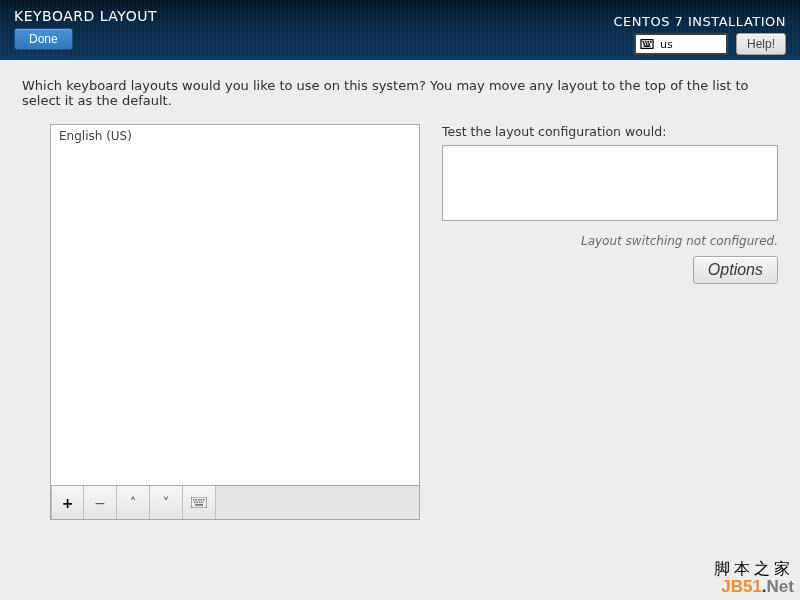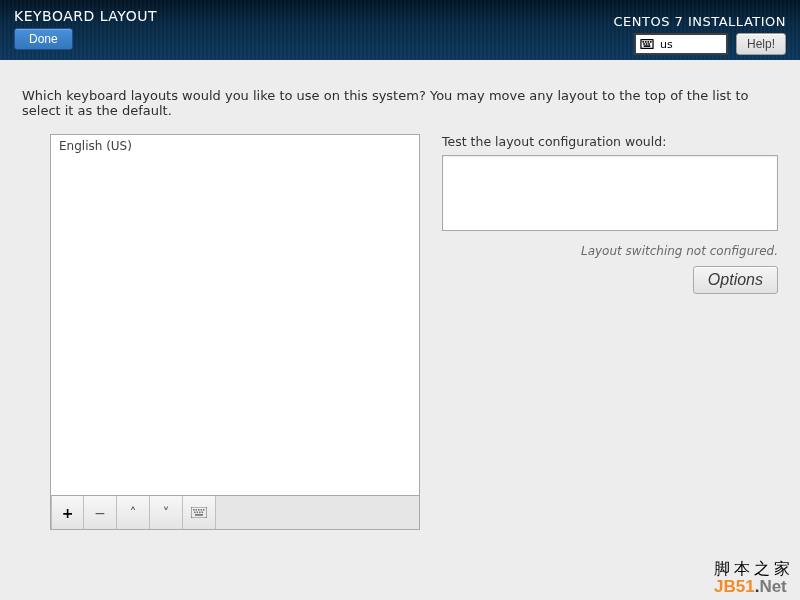--- a/index.html
+++ b/index.html
@@ -33,21 +33,21 @@
     background: #fff; border: 2px solid #3e3e3e; width: 94px; height: 22px;
     display: flex; align-items: center; gap: 6px; padding: 0 4px; font-size: 11px; color:#000;
   }
   .lang-indicator svg { width: 14px; height: 10px; }
   .help-btn {
     background: linear-gradient(#f0f0f0,#dcdcdc); border:1px solid #9c9c9c; border-radius:3px;
     font-size:12px; padding:2px 10px; color:#444; cursor:pointer;
     box-shadow: inset 0 1px #fff;
   }
   
-  .content { padding: 28px 22px; font-size: 13px; color:#2e2e2e; }
+  .content { padding: 18px 22px; font-size: 13px; color:#2e2e2e; }
   .columns { display: flex; gap: 22px; margin-top: 16px; margin-left: 28px; }
   .left { width: 370px; }
   .layout-list {
     border: 1px solid #a9a9a9; background:#fff; height: 362px; overflow:auto;
   }
   .layout-item { padding: 4px 8px; font-size: 12px; color:#404040; cursor:pointer; }
   .toolbar {
     display:flex; border:1px solid #a9a9a9; border-top:none; background:#e6e6e6; height:34px;
   }
   .tool-btn {
@@ -67,21 +67,21 @@
   .switch-msg { text-align:right; font-size:12px; font-style:italic; color:#6a6a6a; margin-top:10px;}
   .options-row { text-align:right; margin-top:8px; }
   .options-btn {
     background:linear-gradient(#f5f5f5,#e2e2e2); border:1px solid #a9a9a9; border-radius:3px;
     font-size:16px; padding:4px 14px; color:#3a3a3a; cursor:pointer;
     box-shadow: inset 0 1px #fff;
     font-style: italic;
   }
   
   .watermark {
-    position:absolute; right:6px; bottom:4px; text-align:left;
+    position:absolute; right:6px; bottom:4px; text-align:right;
     font-family: "Microsoft YaHei", sans-serif; line-height:1.05;
   }
   .wm1 { font-size:16px; letter-spacing:4px; }
   .wm2 { font-size:17px; font-weight:bold; }
   .wm2 .j{color:#f08c2a;}
   .wm2 .dot{color:#333;} .wm2 .net{color:#7a7a7a;}
 </style>
 </head>
 <body>
 

